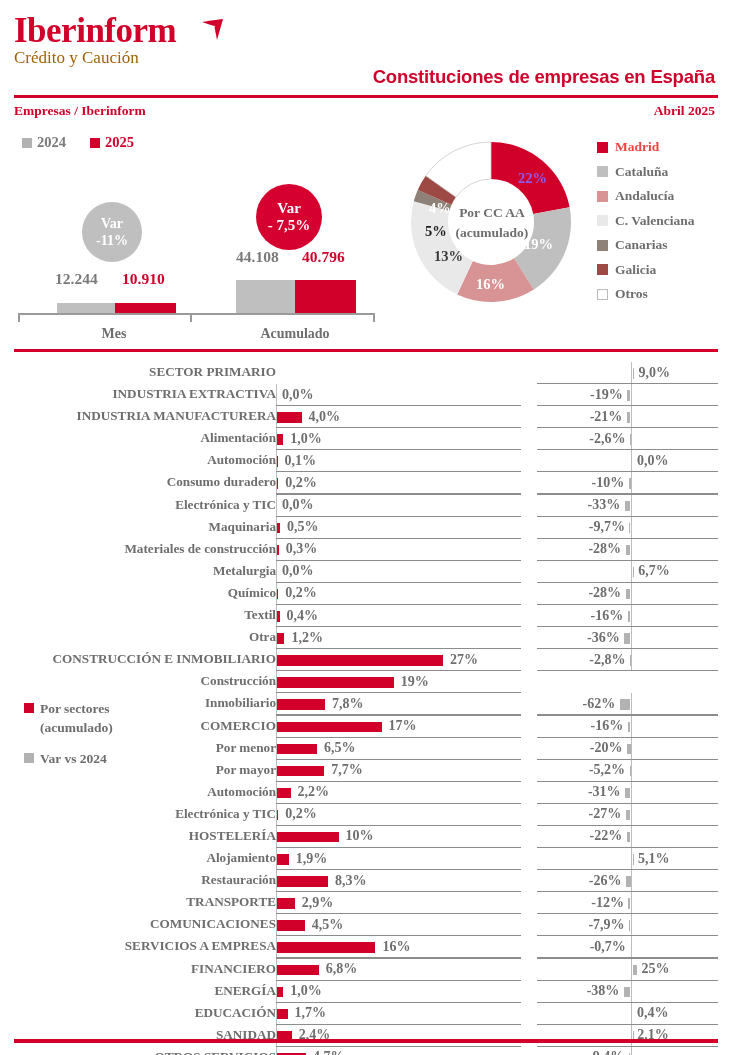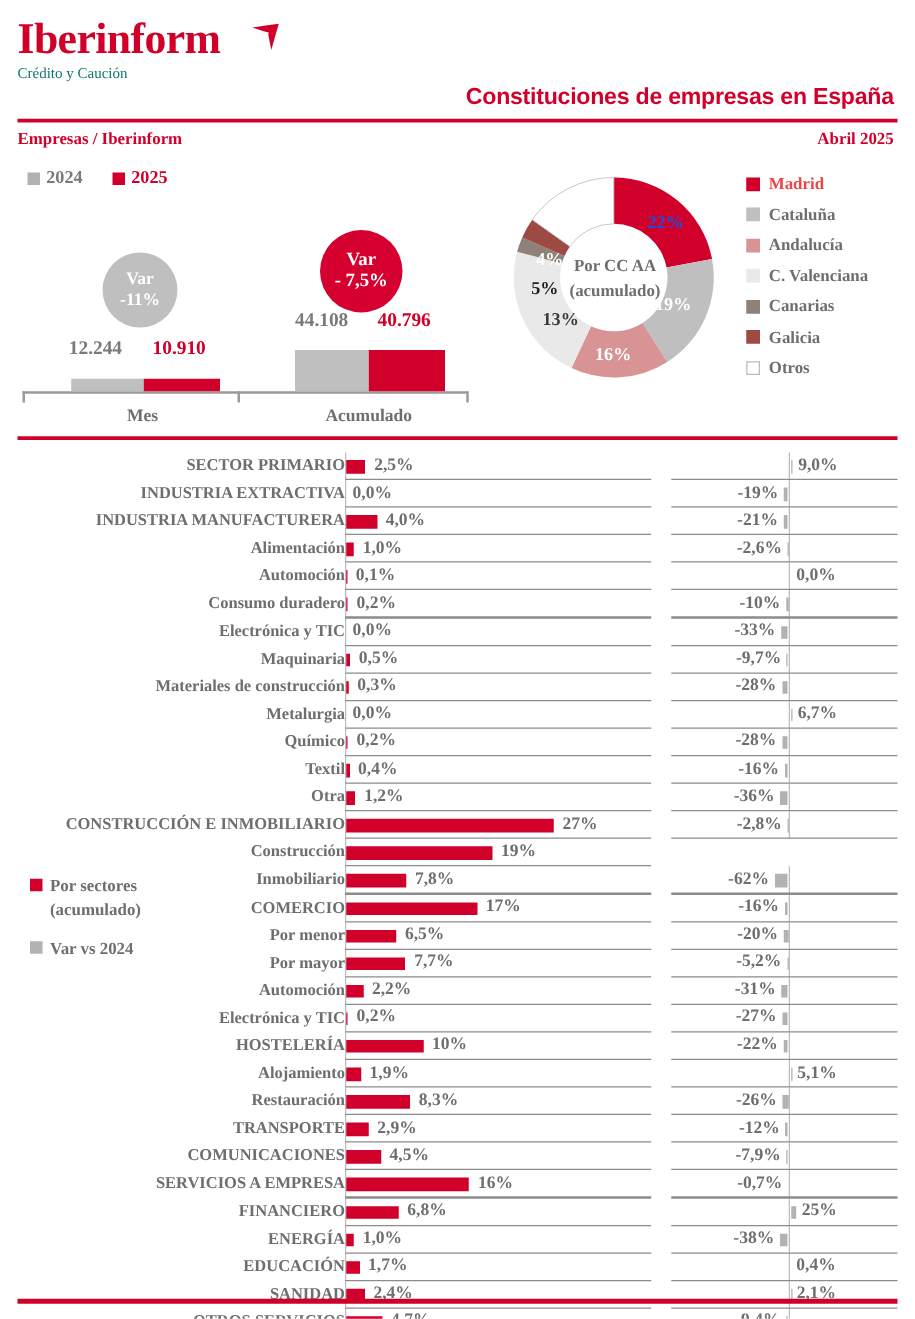--- a/index.html
+++ b/index.html
@@ -13,21 +13,21 @@
 
   
   .logo-wrap { position: absolute; left: 14px; top: 12px; }
   .logo-main {
     font-family: "Liberation Serif", serif;
     font-size: 35px; font-weight: bold; color: #D1002A;
     letter-spacing: -0.5px; line-height: 38px;
   }
   .logo-sub {
     font-family: "Liberation Serif", serif;
-    font-size: 12px; color: #0f766e; line-height: 20px; margin-top: -2px;
+    font-size: 17px; color: #a16207; line-height: 20px; margin-top: -2px;
   }
   .logo-swoosh { position: absolute; left: 186px; top: 6px; }
 
   .title-main {
     position: absolute; right: 17px; top: 66px;
     font-family: "Liberation Sans", sans-serif;
     font-size: 18.5px; font-weight: bold; color: #D1002A;
     letter-spacing: -0.2px;
   }
   .rule-top {
@@ -218,21 +218,21 @@
 
         <path d="M -73.25 -32.08 A 80 80 0 0 1 -65.23 -46.30 L -35.06 -24.89 A 43 43 0 0 0 -39.37 -17.24 Z" fill="#9C4A43"></path>
 
         <path d="M -65.23 -46.30 A 80 80 0 0 1 0 -80 L 0 -43 A 43 43 0 0 0 -35.06 -24.89 Z" fill="#FFFFFF" stroke="#C9C9C9" stroke-width="0.8"></path>
       </g>
     </svg>
     <div class="donut-center">
       <span>Por CC AA</span>
       <span>(acumulado)</span>
     </div>
-    <div class="donut-pct" style="left:114px; top:42px; color:#1d4ed8;">22%</div>
+    <div class="donut-pct" style="left:114px; top:42px; color:#8b5cf6;">22%</div>
     <div class="donut-pct" style="left:120px; top:108px; color:#ffffff;">19%</div>
     <div class="donut-pct" style="left:72px; top:148px; color:#ffffff;">16%</div>
     <div class="donut-pct" style="left:30px; top:120px; color:#3B3B3B;">13%</div>
     <div class="donut-pct" style="left:21px; top:95px; color:#1F1F1F;">5%</div>
     <div class="donut-pct" style="left:25px; top:72px; color:#ffffff;">4%</div>
   </div>
 
   <div class="cc-legend">
     <div class="cc-row">
       <span class="cc-sw" style="background:#D1002A;"></span>
@@ -275,26 +275,20 @@
     <div class="sl-gap"></div>
     <div class="sl-row">
       <span class="sl-sw" style="background:#B2B2B2;"></span>
       <span class="sl-txt">Var vs 2024</span>
     </div>
   </div>
 
   <div class="table" id="sector-table">
       <div class="trow">
         <div class="tlabel">SECTOR PRIMARIO</div>
-        <div class="lchart">
-          <div class="lzero"></div>
-          <div class="lunder"></div>
-          <div class="lbar" style="width: 15.4px;"></div>
-          <div class="lval" style="left: 23.375px;">2,5%</div>
-        </div>
         <div class="rchart">
           <div class="rzero"></div>
           <div class="runder"></div>
           <div class="rbar" style="left: 95.5px; width: 1.6px;"></div>
           <div class="rval" style="left: 101.575px;">9,0%</div>
         </div>
       </div>
       <div class="trow">
         <div class="tlabel">INDUSTRIA EXTRACTIVA</div>
         <div class="lchart">

